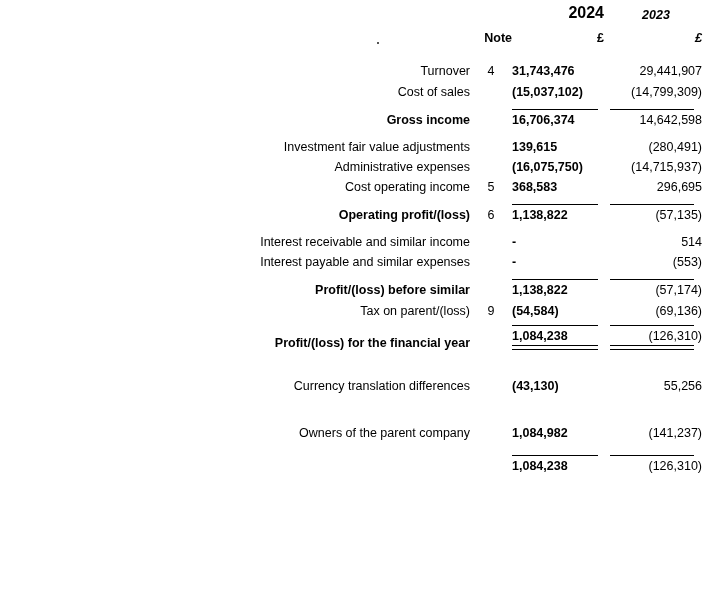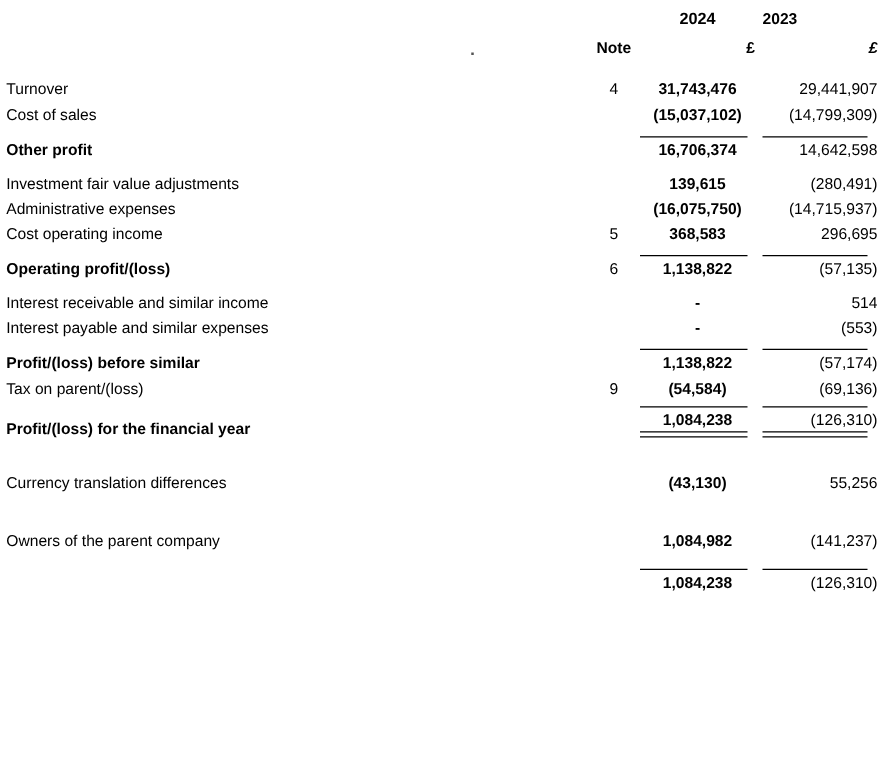--- a/index.html
+++ b/index.html
@@ -31,55 +31,56 @@
   col.c-note  { width: 42px; }
   col.c-2024  { width: 98px; }
   col.c-2023  { width: 100px; }
 
   td, th {
     padding: 0;
     vertical-align: bottom;
     font-weight: normal;
   }
   .label {
-    text-align: left;
+    text-align: right;
     padding-left: 5px;
     white-space: nowrap;
   }
   .note {
     text-align: center;
   }
   .num {
-    text-align: center;
+    text-align: left;
     padding-right: 6px;
     white-space: nowrap;
   }
   .num2023 {
     text-align: right;
     padding-right: 8px;
     white-space: nowrap;
   }
   .bold { font-weight: bold; }
 
   
   .hdr-year {
     font-weight: bold;
+    text-align: right;
+    padding-right: 6px;
+    font-size: 16px;
+  }
+  .hdr-year-2023 {
+    font-weight: bold;
+    font-style: italic;
     text-align: center;
-    padding-right: 6px;
-    font-size: 13px;
-  }
-  .hdr-year-2023 {
-    font-weight: bold;
-    text-align: left;
     padding-right: 8px;
     font-size: 12.5px;
   }
   .hdr-note {
     font-weight: bold;
-    text-align: center;
+    text-align: right;
     font-size: 12.5px;
   }
   .hdr-cur {
     text-align: right;
     padding-right: 6px;
     font-weight: bold;
     font-size: 12.5px;
   }
   .hdr-cur-2023 {
     text-align: right;
@@ -174,21 +175,21 @@
       <td class="note"></td>
       <td class="num bold">(15,037,102)</td>
       <td class="num2023">(14,799,309)</td>
     </tr>
 
     <tr class="spacer-sm">
           <td colspan="4"></td>
         </tr>
 
     <tr class="row">
-      <td class="label bold">Other profit</td>
+      <td class="label bold">Gross income</td>
       <td class="note"></td>
       <td class="num bold">
         <span class="ruleline"></span>
         <span>16,706,374</span>
       </td>
       <td class="num2023">
         <span class="ruleline23"></span>
         <span>14,642,598</span>
       </td>
     </tr>

